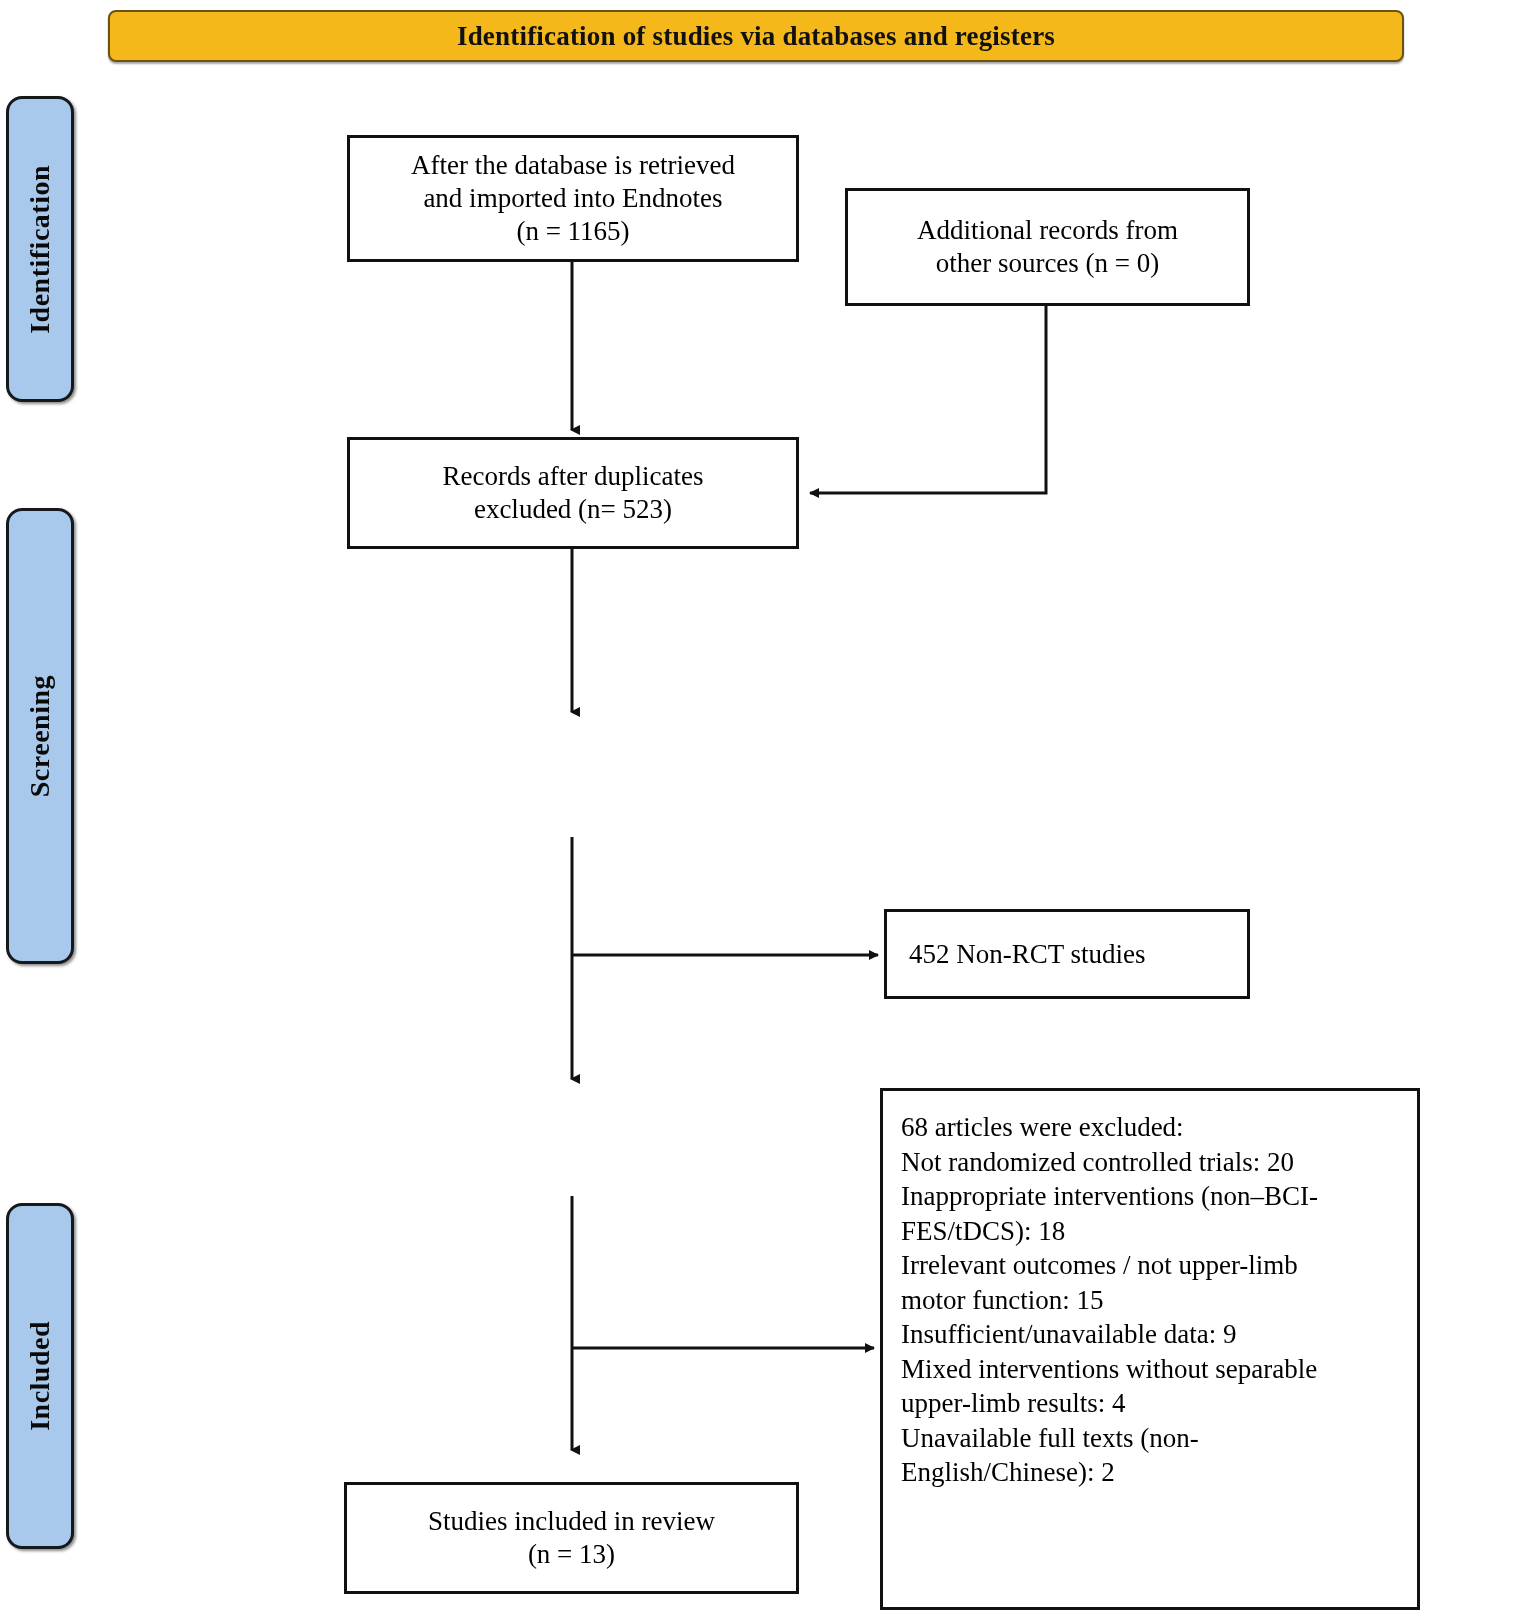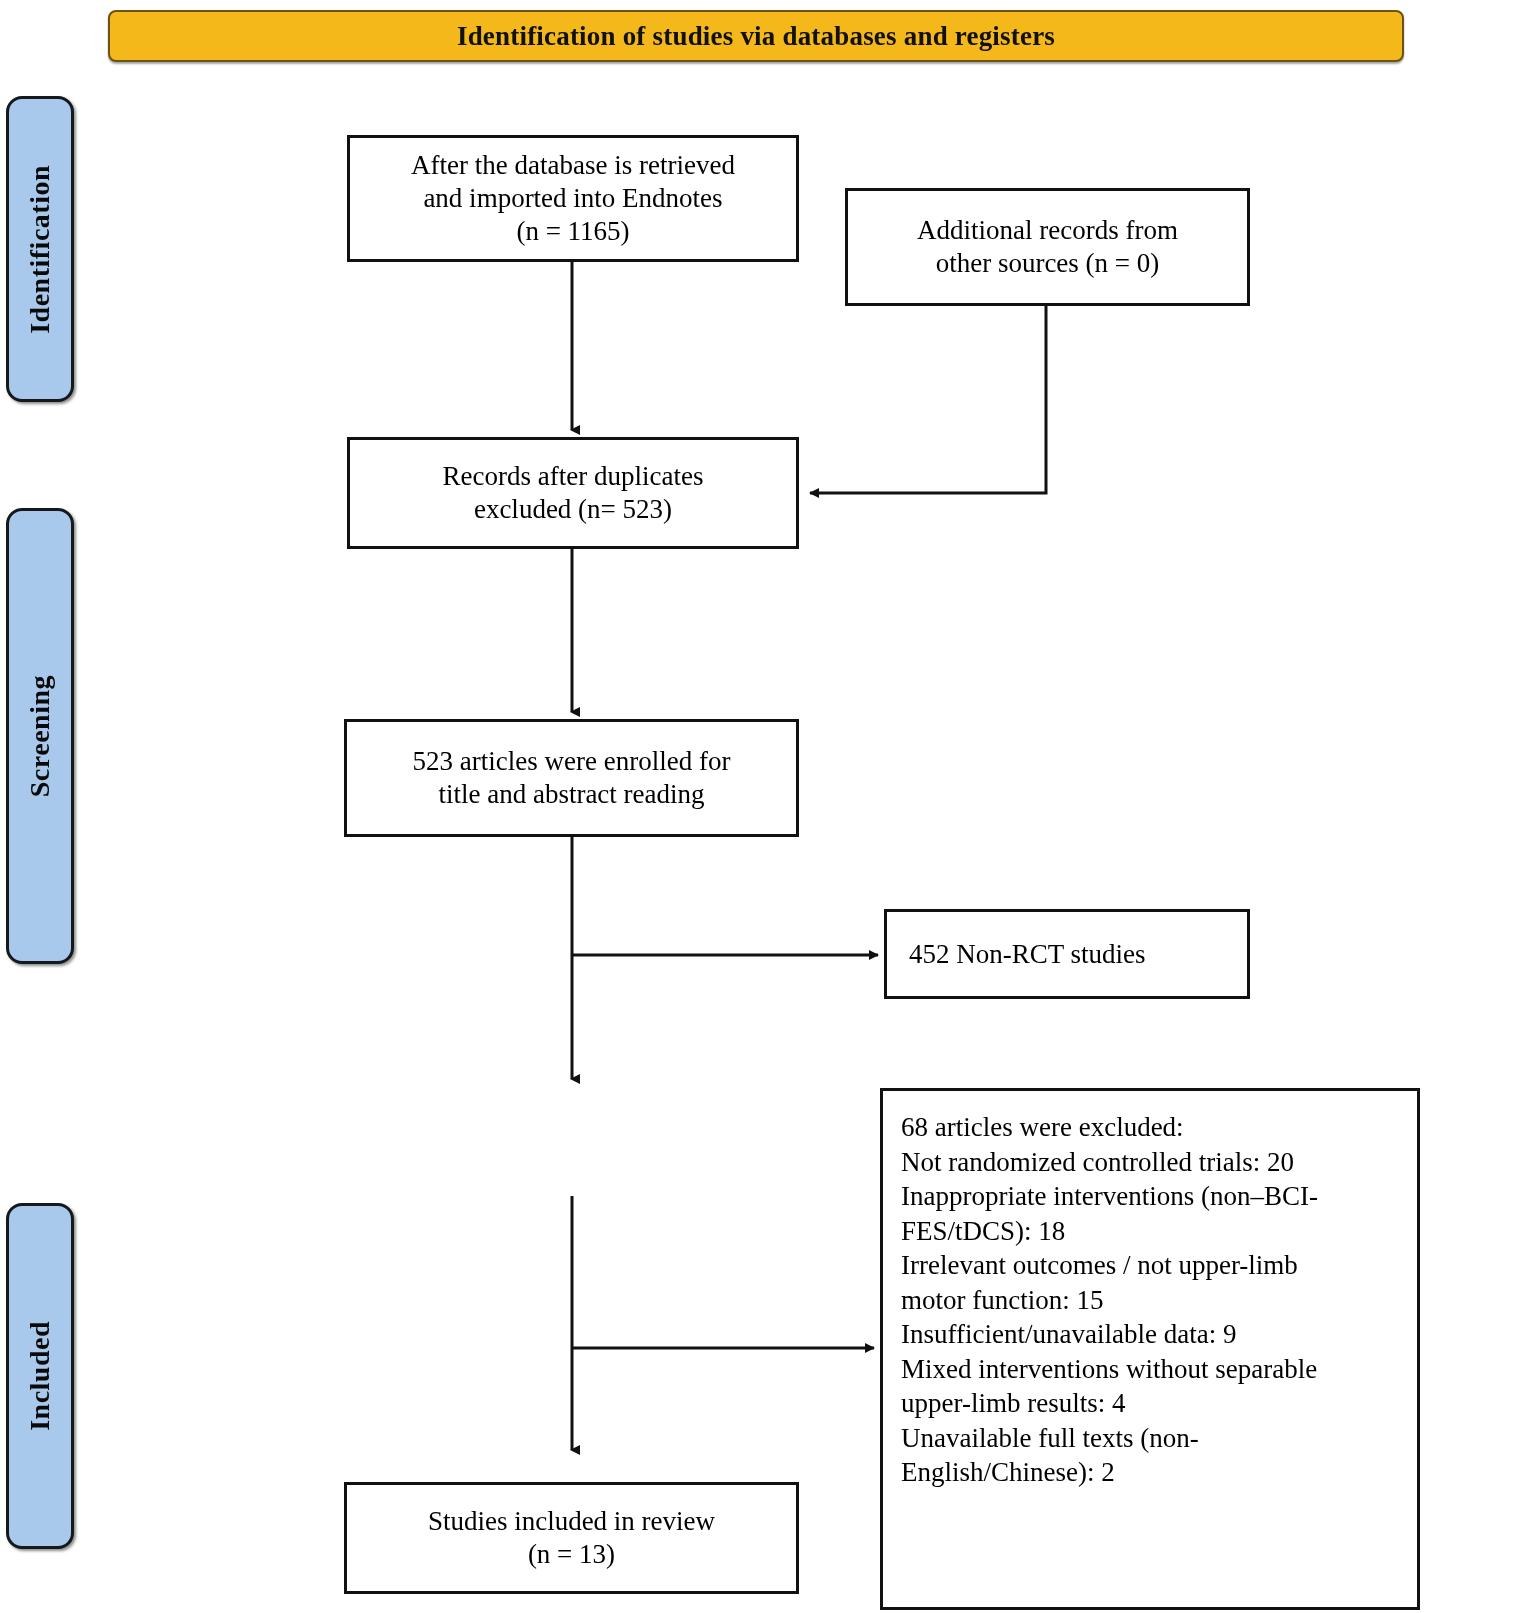--- a/index.html
+++ b/index.html
@@ -173,24 +173,20 @@
   <div class="node" id="node-additional">
     <span class="node-text">Additional records from
 other sources  (n = 0)</span>
   </div>
 
   <div class="node" id="node-duplicates">
     <span class="node-text">Records after duplicates
 excluded (n= 523)</span>
   </div>
 
-  <div class="node" id="node-titleabs">
-    <span class="node-text">523 articles were enrolled for
-title and abstract reading</span>
-  </div>
 
   <div class="node" id="node-nonrct">
     <span class="node-text">452 Non-RCT studies</span>
   </div>
 
 
   <div class="node left-align" id="node-excluded">
     <span class="node-text">68 articles were excluded:
 Not randomized controlled trials: 20
 Inappropriate interventions (non–BCI-

